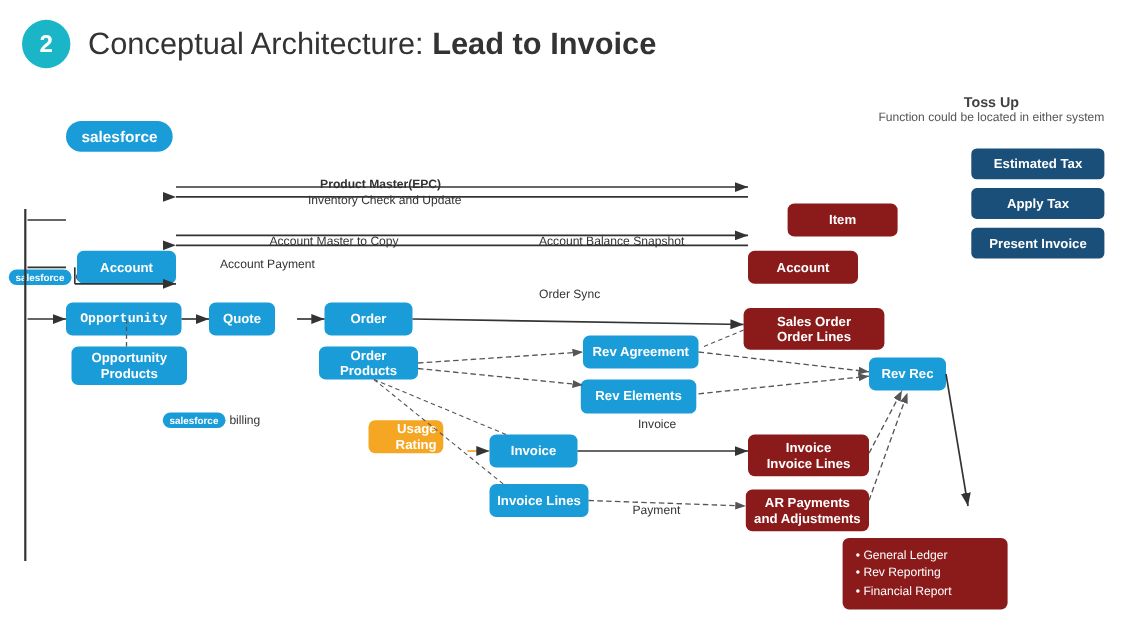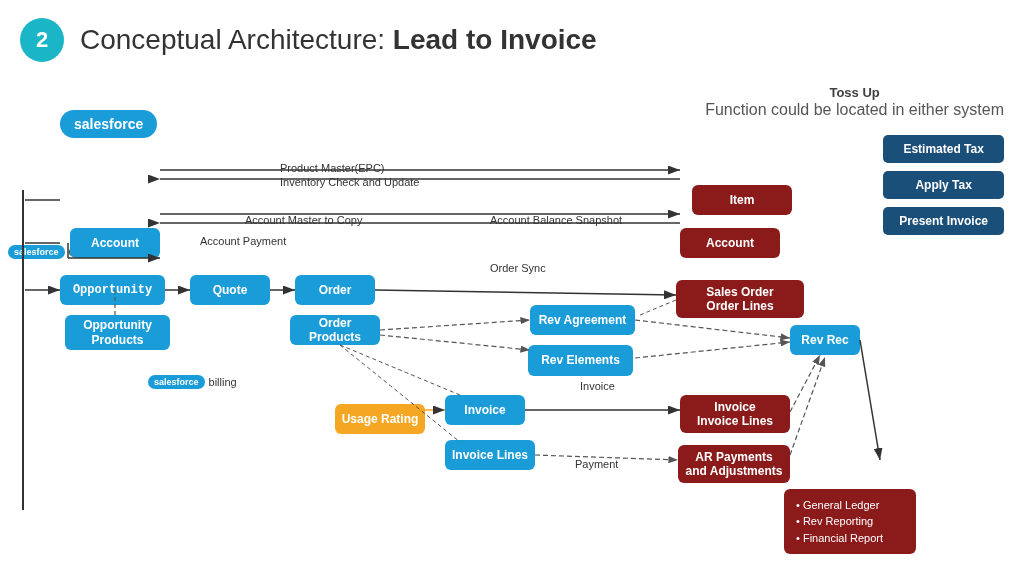--- a/index.html
+++ b/index.html
@@ -158,21 +158,21 @@
       text-align: center;
     }
 
     .toss-up-title {
       font-size: 13px;
       font-weight: 700;
       color: #404040;
     }
 
     .toss-up-sub {
-      font-size: 16px;
+      font-size: 11px;
       color: #555;
       line-height: 1.3;
     }
 
     
     .right-buttons {
       position: absolute;
       right: 20px;
       top: 55px;
       display: flex;
@@ -263,56 +263,56 @@
 
     <div class="left-vline"></div>
 
 
     <div class="box box-blue" style="left:70px; top:148px; width:90px; height:30px;">Account</div>
 
     <div class="box box-blue" style="left:60px; top:195px; width:105px; height:30px;font-family:Liberation Mono, monospace;">Opportunity</div>
 
     <div class="box box-blue" style="left:65px; top:235px; width:105px; height:35px;">Opportunity Products</div>
 
-    <div class="box box-blue" style="left:190px; top:195px; width:80px; height:30px;">Quote</div>
+    <div class="box box-blue" style="left:190px; top:195px; width:60px; height:30px;">Quote</div>
 
 
     <div class="box box-blue" style="left:295px; top:195px; width:80px; height:30px;">Order</div>
 
     <div class="box box-blue" style="left:290px; top:235px; width:90px; height:30px;">Order Products</div>
 
-    <div class="box box-orange" style="left:335px; top:324px; width:90px; height:30px;text-align:right;">Usage Rating</div>
+    <div class="box box-orange" style="left:335px; top:302px; width:68px; height:30px;text-align:right;">Usage Rating</div>
 
     <div class="box box-blue" style="left:445px; top:315px; width:80px; height:30px;">Invoice</div>
 
     <div class="box box-blue" style="left:445px; top:360px; width:90px; height:30px;">Invoice Lines</div>
 
     <div class="box box-blue" style="left:530px; top:225px; width:105px; height:30px;">Rev Agreement</div>
 
     <div class="box box-blue" style="left:528px; top:265px; width:105px; height:31px;">Rev Elements</div>
 
     <div class="box box-blue" style="left:790px; top:245px; width:70px; height:30px;">Rev Rec</div>
 
-    <div class="box box-dark-red" style="left:692px; top:105px; width:100px; height:30px;">Item</div>
+    <div class="box box-dark-red" style="left:716px; top:105px; width:100px; height:30px;">Item</div>
 
     <div class="box box-dark-red" style="left:680px; top:148px; width:100px; height:30px;">Account</div>
 
     <div class="box box-dark-red" style="left:676px; top:200px; width:128px; height:38px;">Sales Order<br>Order Lines</div>
 
     <div class="box box-dark-red" style="left:680px; top:315px; width:110px; height:38px;">Invoice<br>Invoice Lines</div>
 
     <div class="box box-dark-red" style="left:678px; top:365px; width:112px; height:38px;">AR Payments<br>and Adjustments</div>
 
-    <div class="gl-box" style="right:108px; bottom:18px; width:132px;">
+    <div class="gl-box" style="right:108px; bottom:18px; width:150px;">
       <div>• General Ledger</div>
       <div>• Rev Reporting</div>
       <div>• Financial Report</div>
     </div>
 
-    <div class="label-text" style="left:280px; top:82px;">Product Master(EPC)</div>
+    <div class="label-text" style="left:291px; top:82px;font-weight:bold;">Product Master(EPC)</div>
     <div class="label-text" style="left:280px; top:96px;">Inventory Check and Update</div>
     <div class="label-text" style="left:245px; top:134px;">Account Master to Copy</div>
     <div class="label-text" style="left:490px; top:134px;">Account Balance Snapshot</div>
     <div class="label-text" style="left:200px; top:155px;">Account Payment</div>
     <div class="label-text" style="left:490px; top:182px;">Order Sync</div>
     <div class="label-text" style="left:580px; top:300px;">Invoice</div>
     <div class="label-text" style="left:575px; top:378px;">Payment</div>
 
     <svg class="arrows-svg" xmlns="http://www.w3.org/2000/svg">
       <defs>

